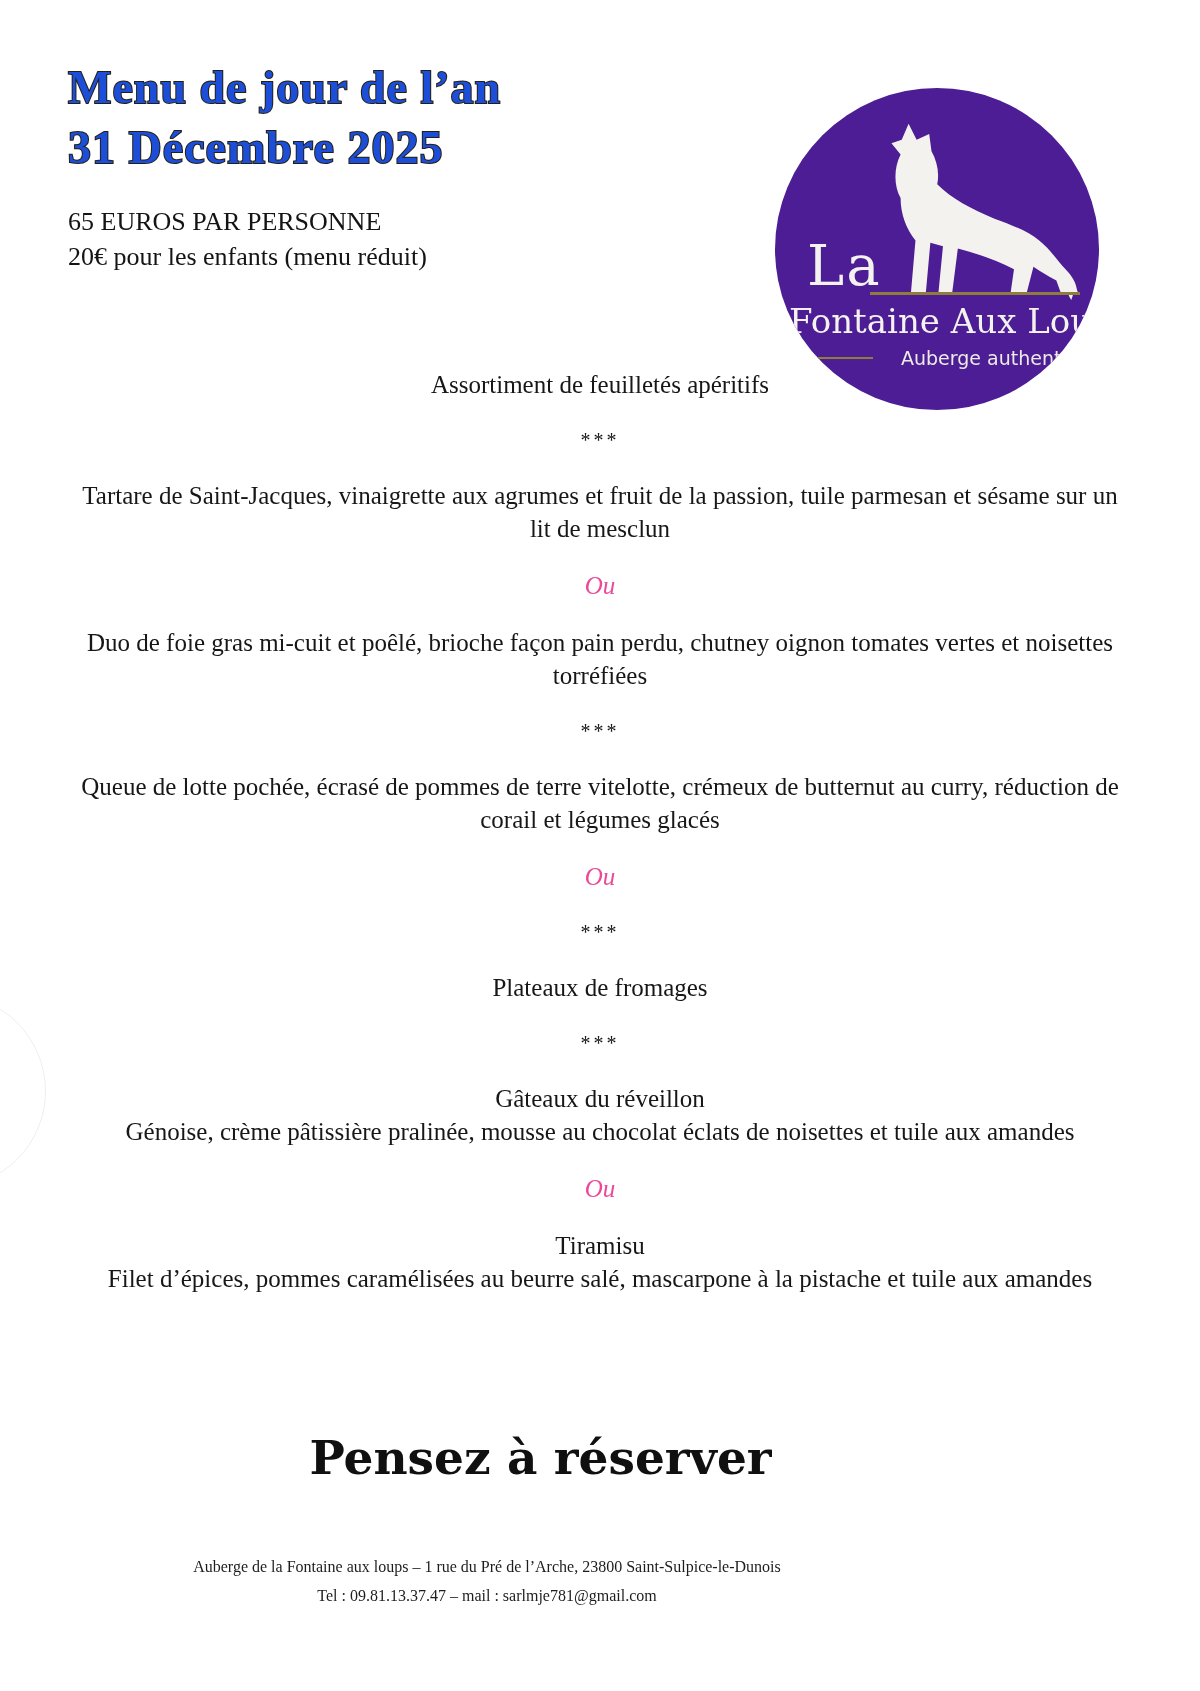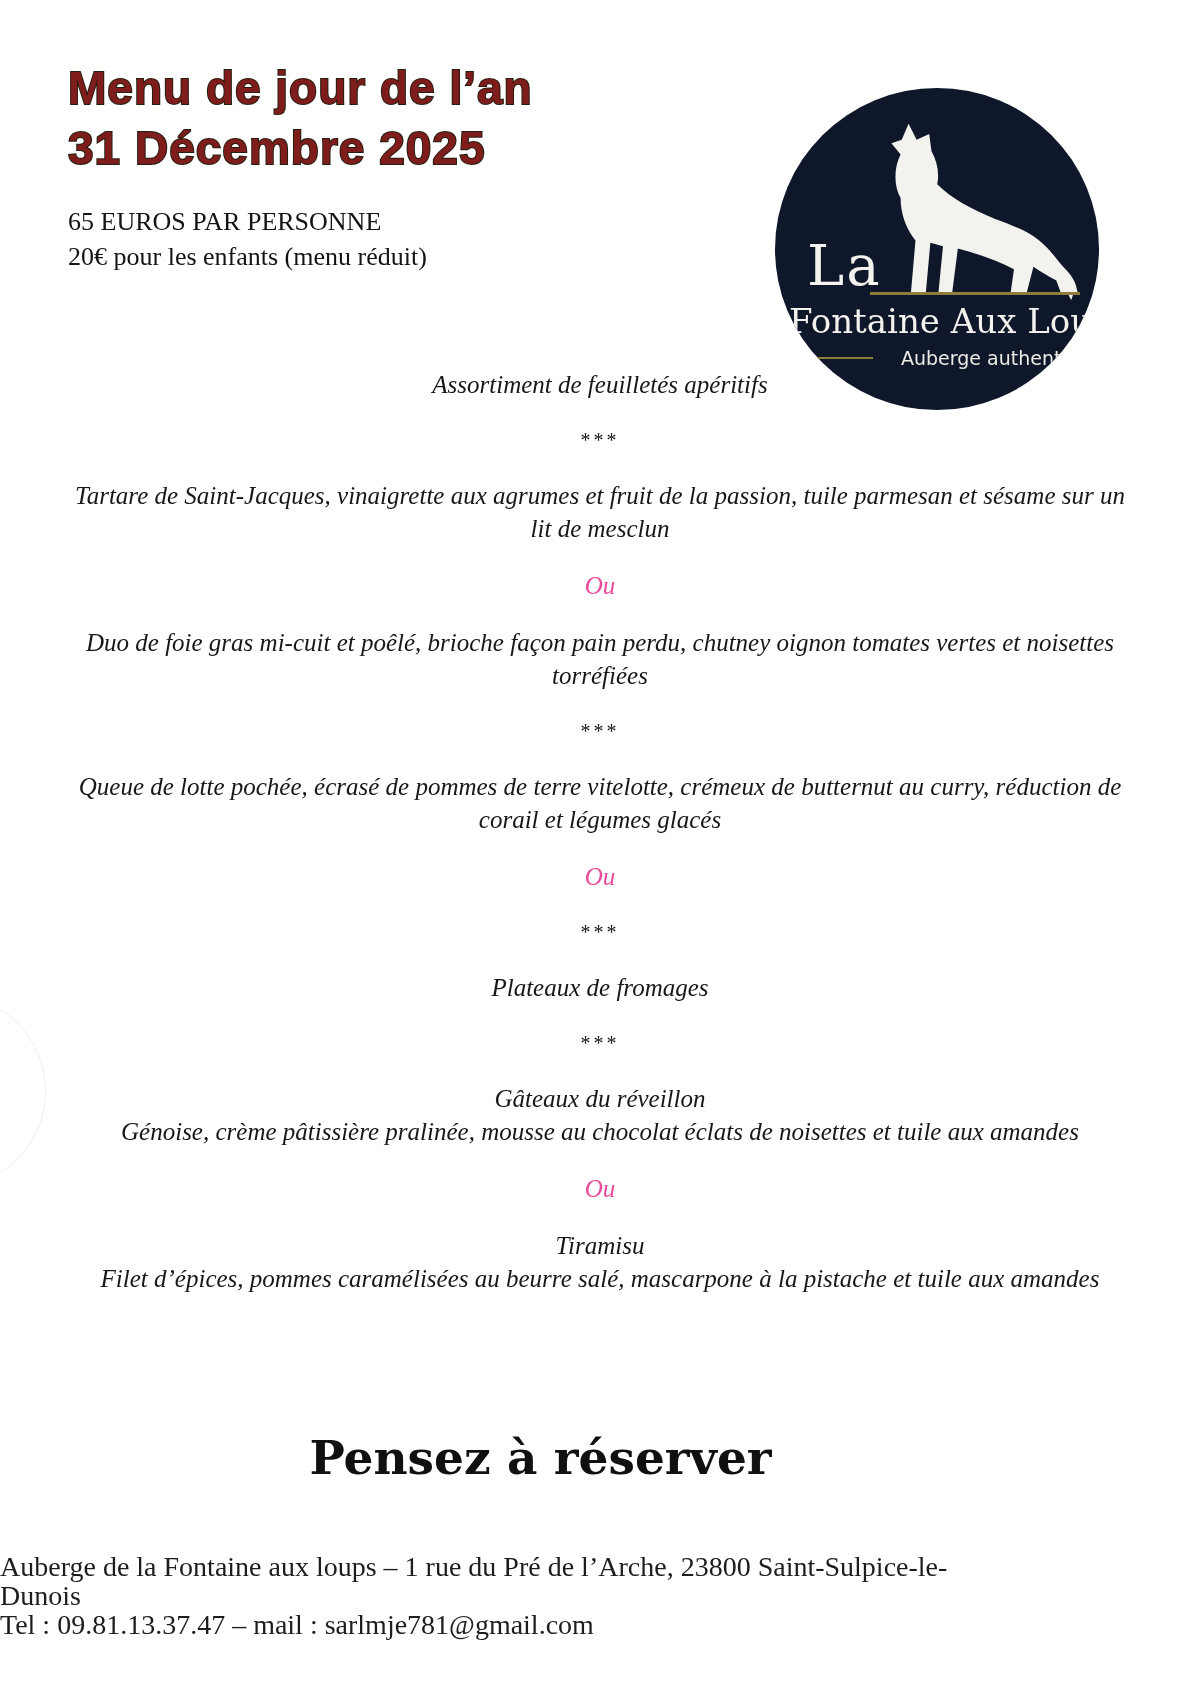--- a/index.html
+++ b/index.html
@@ -9,42 +9,42 @@
     font-family: "Liberation Serif", serif;
     color: #171717;
     position: relative;
     overflow: hidden;
   }
   .page { position: relative; width: 1200px; height: 1691px; }
 
   
   .header { position: absolute; left: 68px; top: 58px; }
   .title-line {
-    font-family: Liberation Sans, sans-serif;
+    font-family: Liberation Serif, serif;
     font-weight: 700;
     font-size: 46px;
     line-height: 60px;
     letter-spacing: 1px;
-    color: #7f1d1d;
+    color: #1d4ed8;
     -webkit-text-stroke: 2px #241f10;
     paint-order: stroke fill;
   }
   .price-block { margin-top: 26px; }
   .price-line {
     font-size: 26px;
     line-height: 35px;
     color: #141414;
   }
 
   
   .logo {
     position: absolute;
     left: 775px; top: 88px;
     width: 324px; height: 322px;
-    background: #0f172a;
+    background: #4c1d95;
     border-radius: 50%;
     overflow: hidden;
   }
   .wolf-svg { position: absolute; left: 58px; top: 33px; width: 252px; height: 184px; }
   .logo-la {
     position: absolute; left: 32px; top: 148px;
     font-family: "DejaVu Serif", serif;
     font-size: 56px; line-height: 60px;
     color: #f4f2ee;
     letter-spacing: 2px;
@@ -84,21 +84,20 @@
     border: 1px solid rgba(0,0,0,0.07);
   }
 
   
   .menu {
     position: absolute;
     left: 70px; top: 368px; width: 1060px;
     text-align: center;
   }
   .dish {
-    font-style: italic;
     font-size: 25px;
     line-height: 33px;
     color: #171717;
     margin-bottom: 24px;
   }
   .sep {
     font-size: 20px;
     line-height: 30px;
     letter-spacing: 3px;
     color: #171717;
@@ -120,22 +119,22 @@
     font-family: "DejaVu Serif", serif;
     font-weight: 700;
     font-size: 47px;
     color: #101010;
   }
 
   
   .footer {
     position: absolute;
     left: 0; top: 1552px; width: 974px;
-    text-align: left;
-    font-size: 28px;
+    text-align: center;
+    font-size: 16px;
     line-height: 29px;
     color: #1d1d1d;
   }
 </style>
 </head>
 <body>
 
 <div class="page">
 
   <div class="header">

